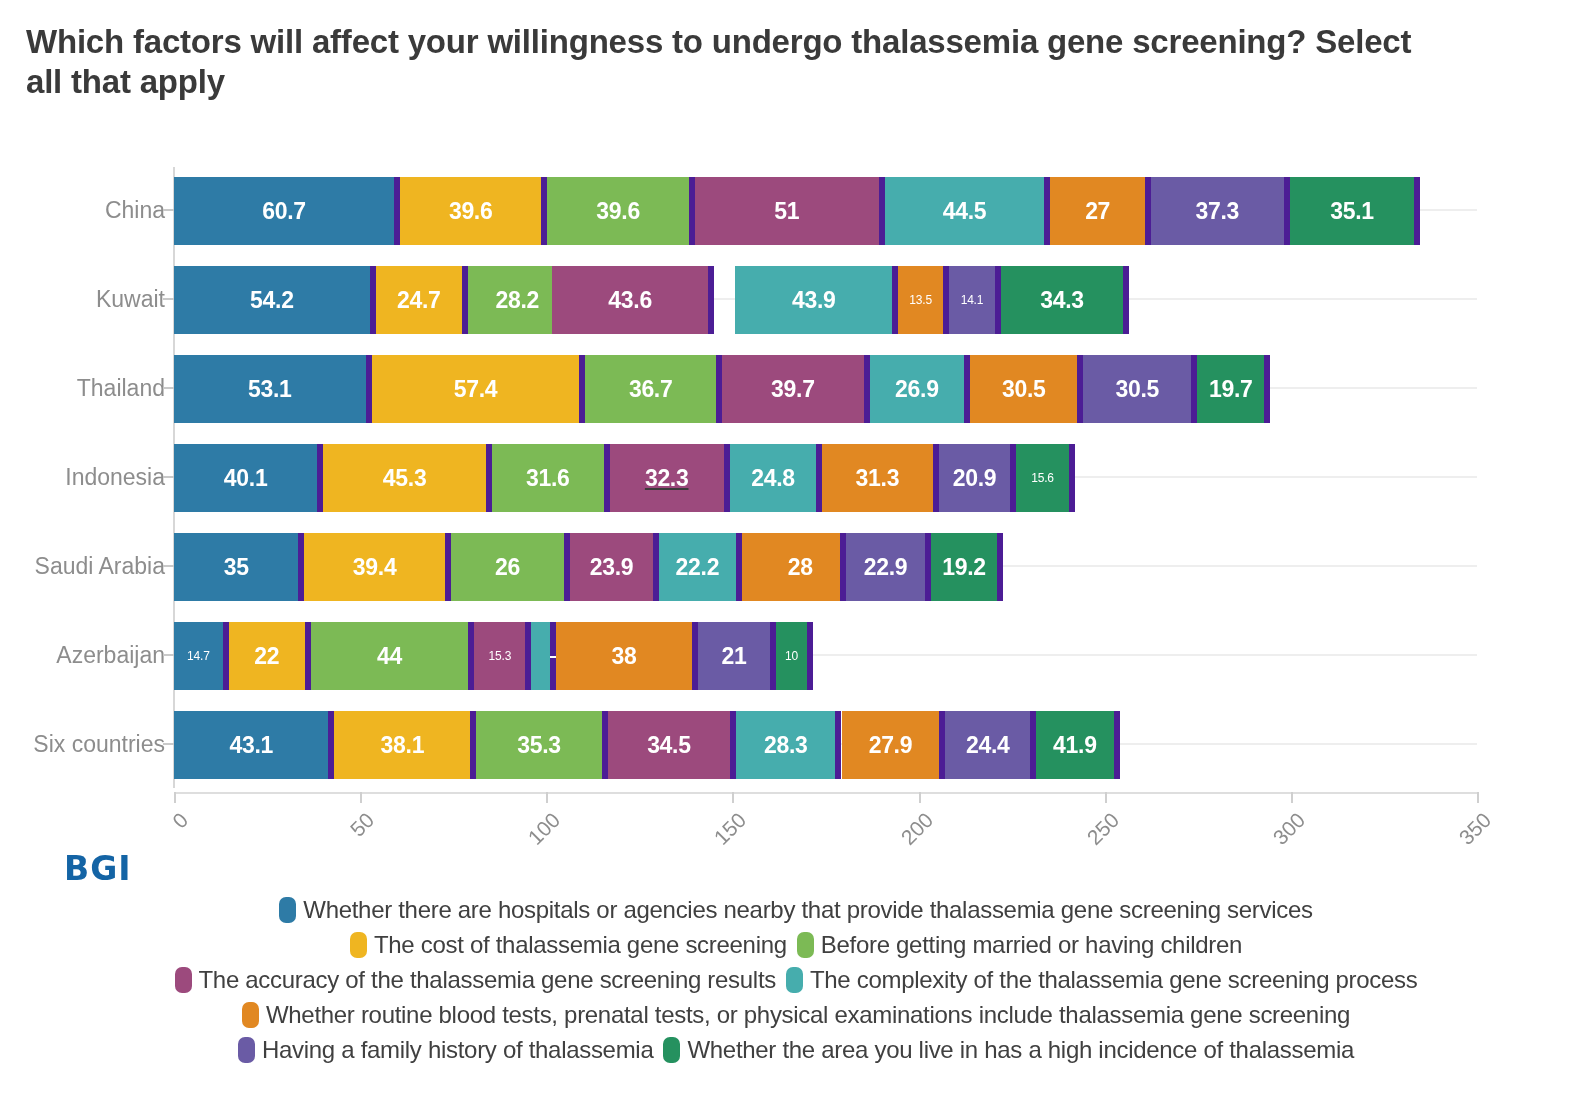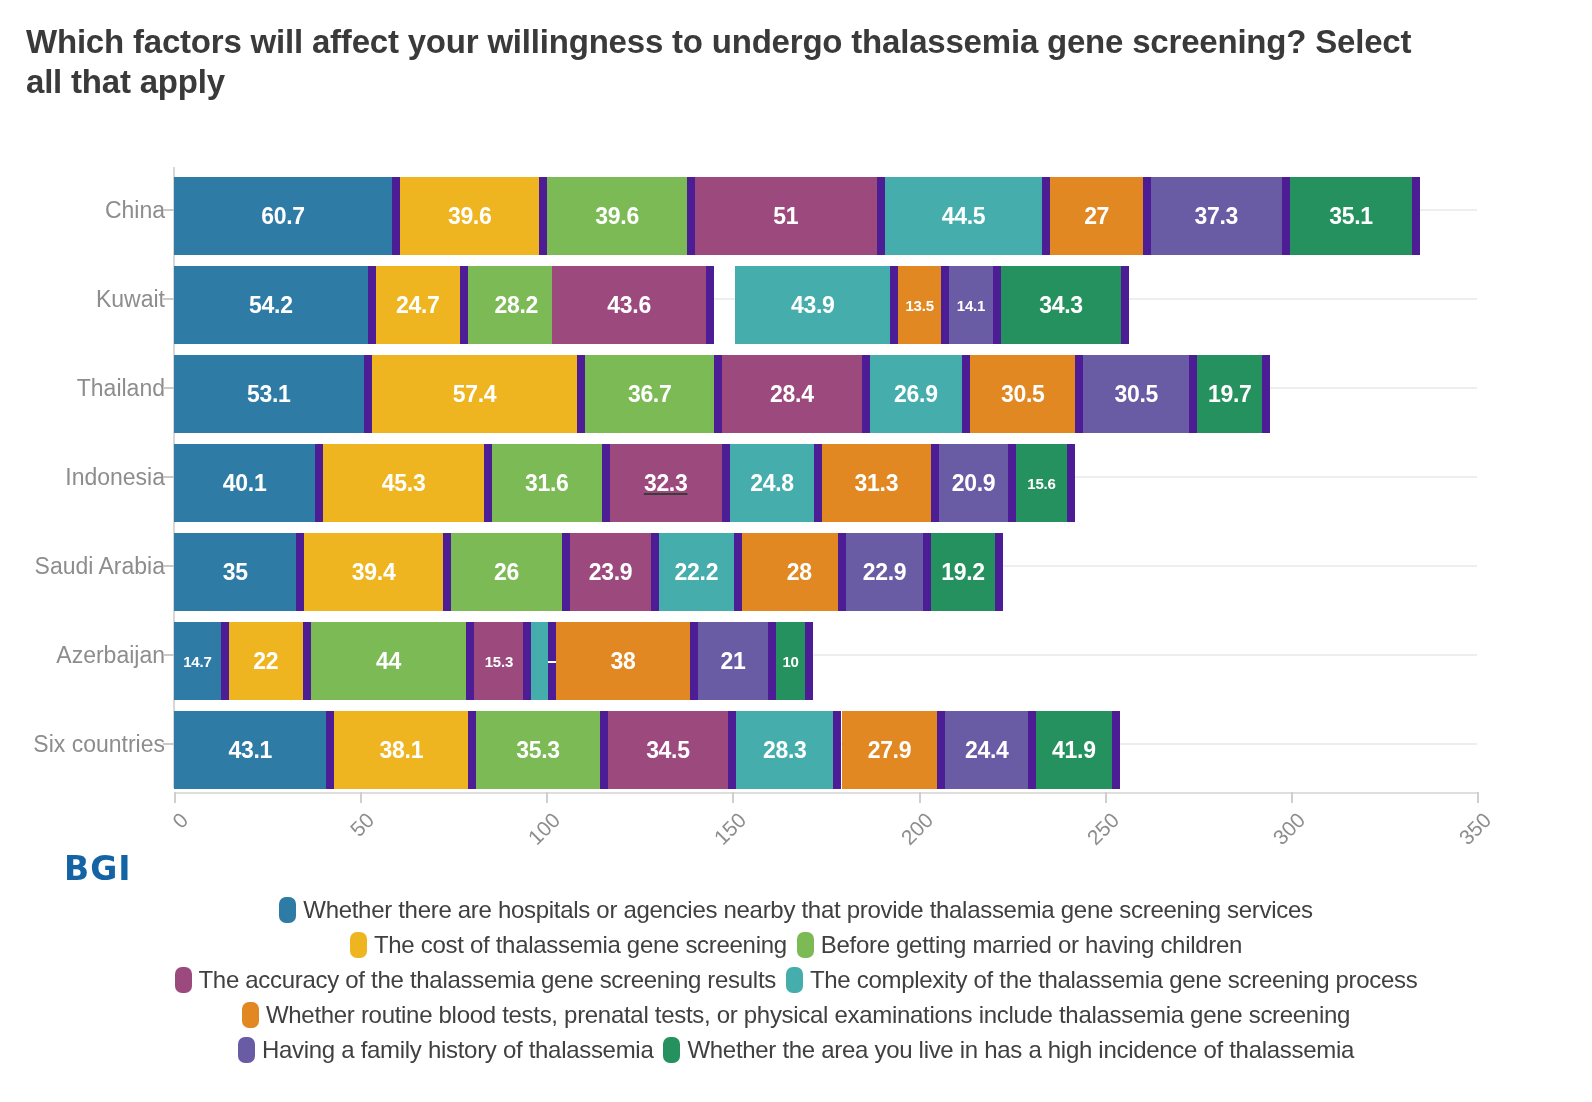--- a/index.html
+++ b/index.html
@@ -84,38 +84,38 @@
   .bar-stack {
     position: absolute;
     left: 174px;
     top: 10px;
     height: 66px;
     z-index: 2;
   }
   .seg {
     position: absolute;
     top: 0;
-    height: 78px;
+    height: 68px;
     box-sizing: border-box;
-    border-right: 8px solid #4c1d95;
+    border-right: 6px solid #4c1d95;
     display: flex;
     align-items: center;
     justify-content: center;
     overflow: visible;
   }
   .seg-label {
     font-size: 23px;
     font-weight: bold;
     color: #ffffff;
     white-space: nowrap;
     letter-spacing: -0.3px;
   }
   .seg-label.small {
-    font-size: 15px;
-    font-weight: bold;
+    font-size: 12px;
+    font-weight: normal;
     letter-spacing: -0.2px;
   }
   .seg-label.outside {
     position: absolute;
     left: 100%;
     margin-left: 8px;
     font-size: 20px;
     font-weight: normal;
     color: #ffffff;
   }
@@ -285,21 +285,21 @@
           <div class="seg" title="Whether there are hospitals or agencies nearby that provide thalassemia gene screening services: 53.1" style="left: 0px; width: 197.684px; background: rgb(46, 123, 166);">
             <span class="seg-label">53.1</span>
           </div>
           <div class="seg" title="The cost of thalassemia gene screening: 57.4" style="left: 197.684px; width: 213.692px; background: rgb(239, 181, 33);">
             <span class="seg-label">57.4</span>
           </div>
           <div class="seg" title="Before getting married or having children: 36.7" style="left: 411.376px; width: 136.629px; background: rgb(124, 186, 85);">
             <span class="seg-label">36.7</span>
           </div>
           <div class="seg" title="The accuracy of the thalassemia gene screening results: 39.7" style="left: 548.005px; width: 147.797px; background: rgb(156, 74, 125);">
-            <span class="seg-label">28.4</span>
+            <span class="seg-label">39.7</span>
           </div>
           <div class="seg" title="The complexity of the thalassemia gene screening process: 26.9" style="left: 695.802px; width: 100.145px; background: rgb(70, 173, 173);">
             <span class="seg-label">26.9</span>
           </div>
           <div class="seg" title="Whether routine blood tests, prenatal tests, or physical examinations include thalassemia gene screening: 30.5" style="left: 795.947px; width: 113.547px; background: rgb(225, 136, 34);">
             <span class="seg-label">30.5</span>
           </div>
           <div class="seg" title="Having a family history of thalassemia: 30.5" style="left: 909.494px; width: 113.547px; background: rgb(106, 91, 165);">
             <span class="seg-label">30.5</span>
           </div>

